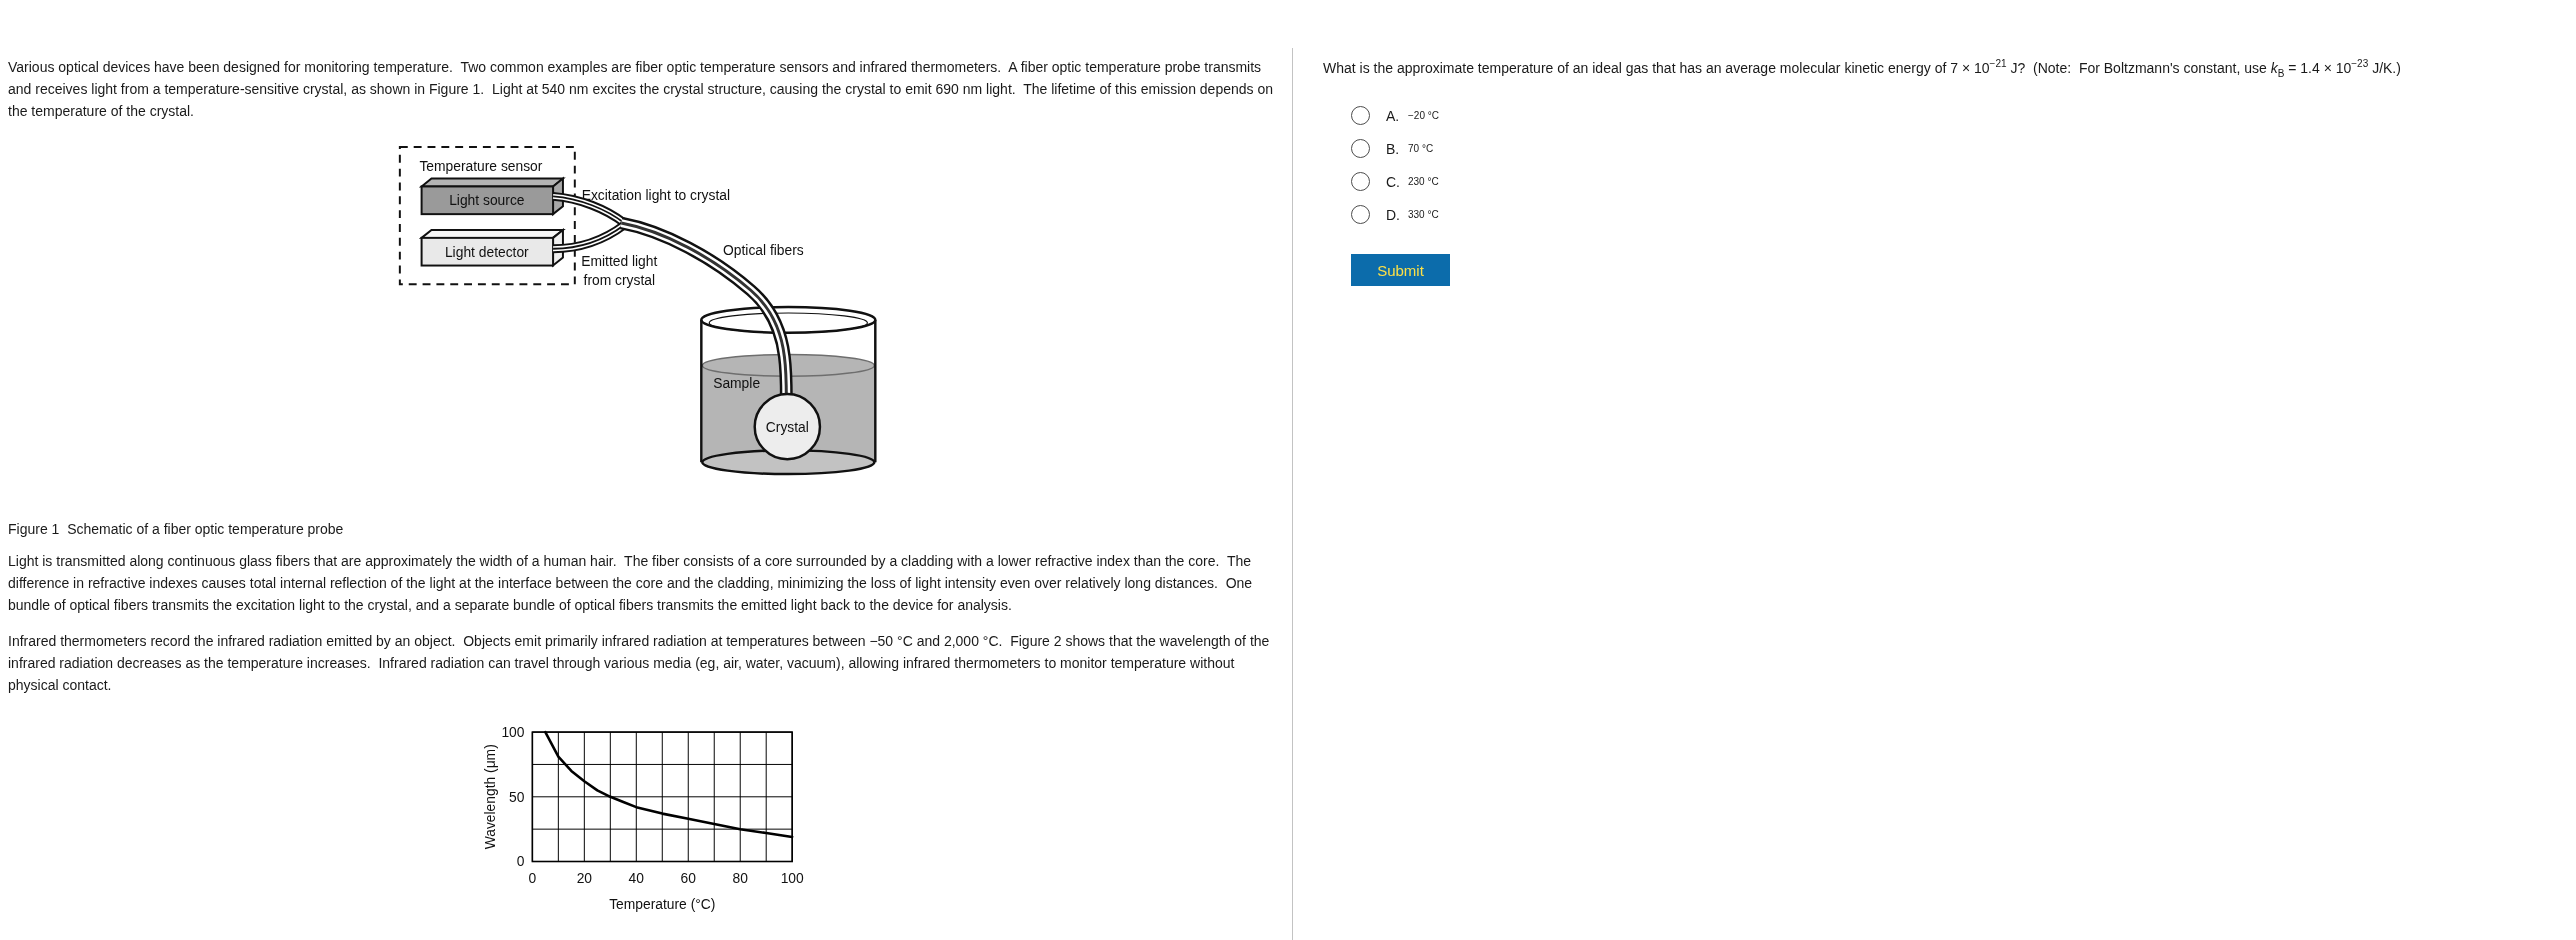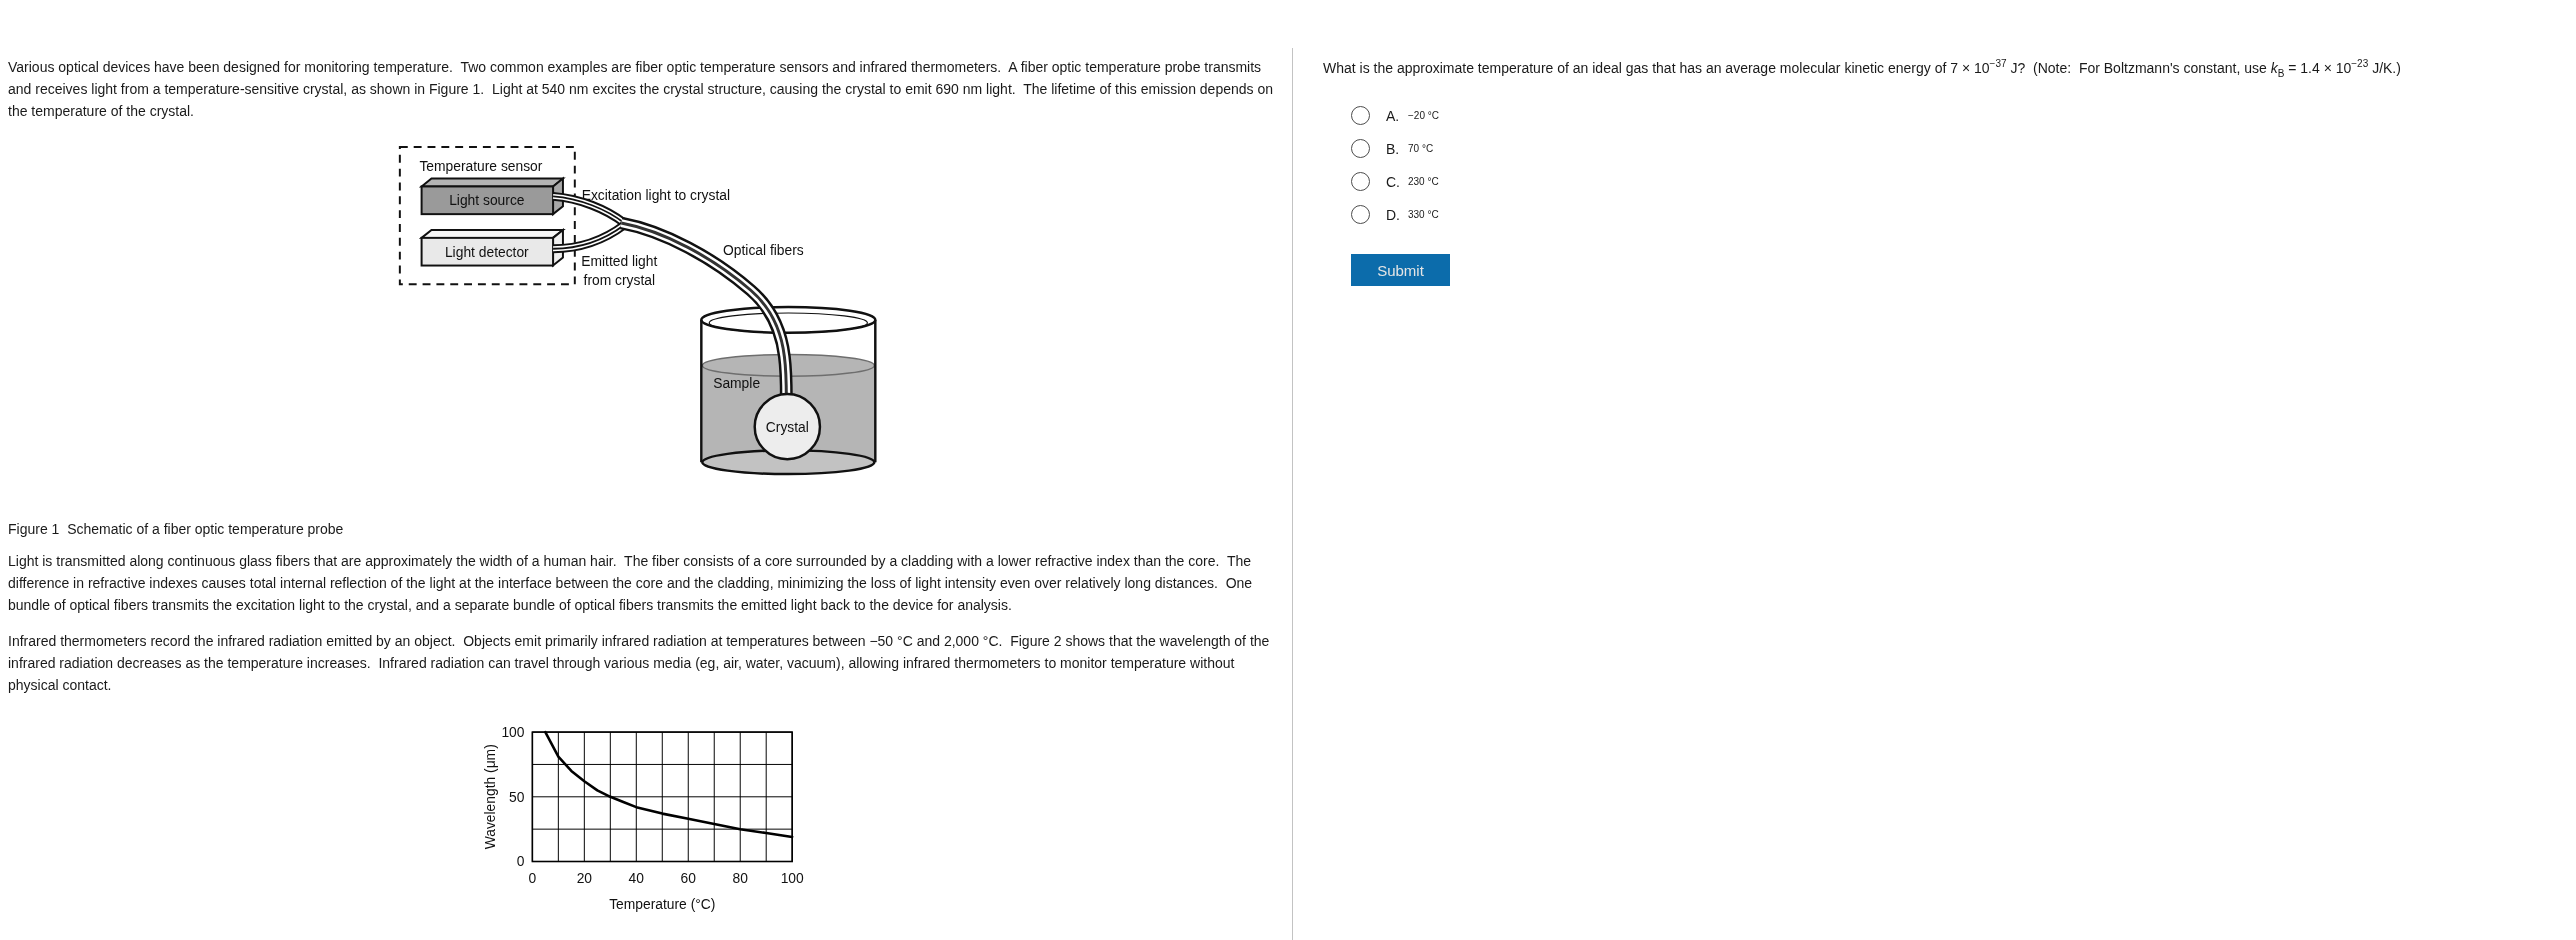--- a/index.html
+++ b/index.html
@@ -27,21 +27,21 @@
   .question sup { font-size:10px; vertical-align:super; line-height:0; }
   .question i { font-style:italic; }
   .question sub { font-size:10px; vertical-align:sub; line-height:0; }
   .options { margin:28px 0 0 28px; }
   .opt { display:flex; align-items:center; height:19px; margin-bottom:14px; cursor:pointer; }
   .radio { width:19px; height:19px; border:1.5px solid #4d4d4d; border-radius:50%;
            background:#fff; flex:0 0 auto; }
   .opt-letter { font-size:14px; margin-left:16px; min-width:22px; white-space:pre; }
   .opt-text { font-size:10px; white-space:pre; }
   .submit-btn { display:block; margin:30px 0 0 28px; width:99px; height:32px;
-                background:#0c6cab; color:#e5e5e5; border:none; font-size:15px;
+                background:#0c6cab; color:#fde047; border:none; font-size:15px;
                 font-family:"Liberation Sans", sans-serif; cursor:pointer; }
 </style>
 </head>
 <body>
 
 <div class="page">
 
   <div class="left-panel">
 
     <p class="para">Various optical devices have been designed for monitoring temperature.  Two common examples are fiber optic temperature sensors and infrared thermometers.  A fiber optic temperature probe transmits and receives light from a temperature-sensitive crystal, as shown in Figure 1.  Light at 540 nm excites the crystal structure, causing the crystal to emit 690 nm light.  The lifetime of this emission depends on the temperature of the crystal.</p>
@@ -138,21 +138,21 @@
         <text x="44" y="11" text-anchor="end" font-size="14">100</text>
         <text x="183.5" y="185" text-anchor="middle" font-size="14">Temperature (°C)</text>
         <text x="14" y="71.5" text-anchor="middle" font-size="14" transform="rotate(-90 14 71.5)">Wavelength (μm)</text>
       </svg>
 
     <p class="caption cap2"><b>Figure 2</b><span>  Plot of the crystal wavelength emitted at different temperatures</span></p>
   </div>
 
   <div class="right-panel">
 
-    <p class="question"><span>What is the approximate temperature of an ideal gas that has an average molecular kinetic energy of 7 × 10</span><sup>−37</sup><span> J?  (Note:  For Boltzmann's constant, use </span><i>k</i><sub>B</sub><span> = 1.4 × 10</span><sup>−23</sup><span> J/K.)</span></p>
+    <p class="question"><span>What is the approximate temperature of an ideal gas that has an average molecular kinetic energy of 7 × 10</span><sup>−21</sup><span> J?  (Note:  For Boltzmann's constant, use </span><i>k</i><sub>B</sub><span> = 1.4 × 10</span><sup>−23</sup><span> J/K.)</span></p>
 
     <div class="options">
       <div class="opt">
         <span class="radio"></span>
         <span class="opt-letter">A.</span>
         <span class="opt-text">−20 °C</span>
       </div>
       <div class="opt">
         <span class="radio"></span>
         <span class="opt-letter">B.</span>

